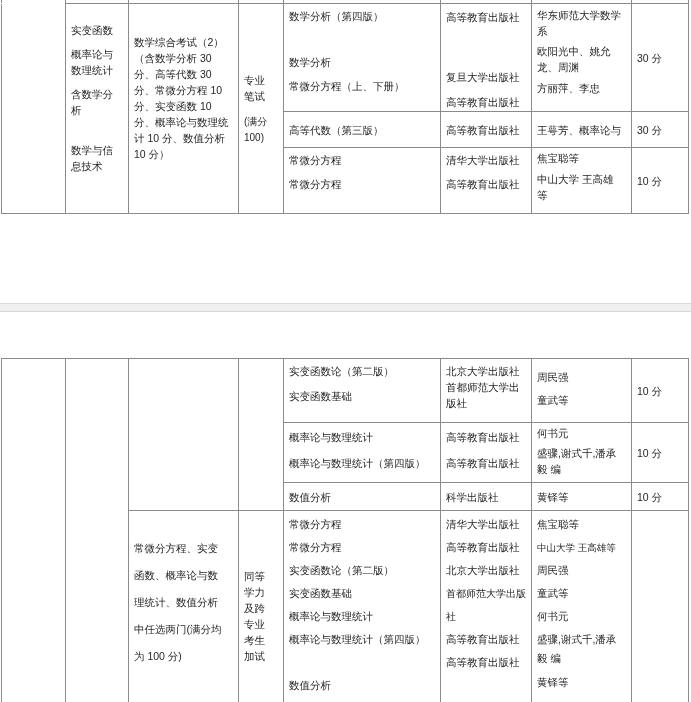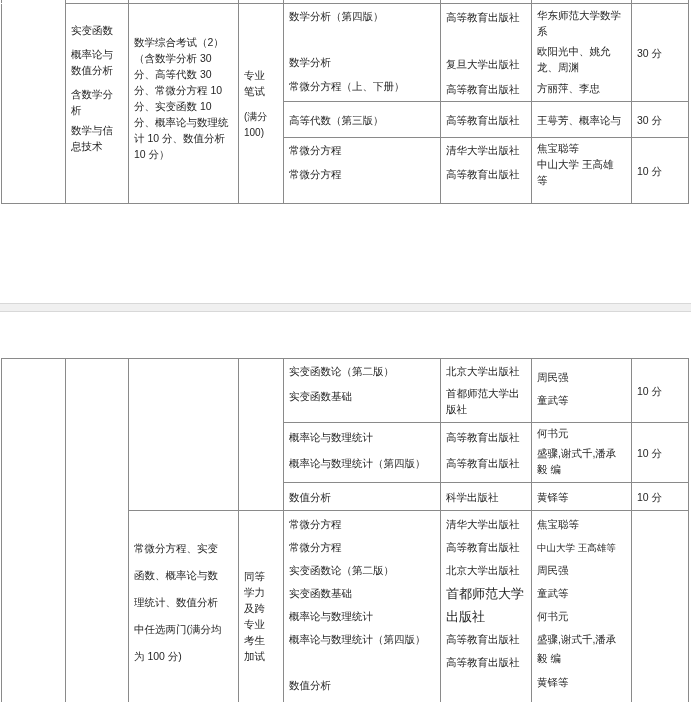--- a/index.html
+++ b/index.html
@@ -31,23 +31,23 @@
           <col style="width: 91px;">
           <col style="width: 100px;">
           <col style="width: 57px;">
         </colgroup>
         <tbody>
           <tr style="height: 98px;">
             <td rowspan="3" class="ntb"></td>
             <td rowspan="3" style="padding-top: 18px;">
               <div class="para">实变函数</div>
               <div class="para" style="margin-top: 8px;">概率论与
-数值分析</div>
+数理统计</div>
               <div class="para" style="margin-top: 8px;">含数学分析</div>
-              <div class="para" style="margin-top: 4px;">数学与信
+              <div class="para" style="margin-top: 24px;">数学与信
 息技术</div>
             </td>
             <td rowspan="3" style="padding-top: 30px;">
               <div class="para">数学综合考试（2）
 （含数学分析 30
 分、高等代数 30
 分、常微分方程 10
 分、实变函数 10
 分、概率论与数理统
 计 10 分、数值分析
@@ -59,21 +59,21 @@
               <div class="para" style="margin-top: 10px; font-size: 10px;">(满分
 100)</div>
             </td>
             <td style="padding-top: 5px; font-family: Liberation Mono, monospace;">
               <div class="para">数学分析（第四版）</div>
               <div class="para" style="margin-top: 30px;">数学分析</div>
               <div class="para" style="margin-top: 8px;">常微分方程（上、下册）</div>
             </td>
             <td style="padding-top: 5px;">
               <div class="para">高等教育出版社</div>
-              <div class="para" style="margin-top: 31px;">复旦大学出版社</div>
+              <div class="para" style="margin-top: 44px;">复旦大学出版社</div>
               <div class="para" style="margin-top: 9px;">高等教育出版社</div>
             </td>
             <td style="padding-top: 3px;">
               <div class="para">华东师范大学数学
 系</div>
               <div class="para" style="margin-top: 4px;">欧阳光中、姚允
 龙、周渊</div>
               <div class="para" style="margin-top: 5px;">方丽萍、李忠</div>
             </td>
             <td class="vm">
@@ -98,21 +98,21 @@
             <td style="padding-top: 4px;">
               <div class="para">常微分方程</div>
               <div class="para" style="margin-top: 8px;">常微分方程</div>
             </td>
             <td style="padding-top: 4px;">
               <div class="para">清华大学出版社</div>
               <div class="para" style="margin-top: 8px;">高等教育出版社</div>
             </td>
             <td style="padding-top: 2px;">
               <div class="para">焦宝聪等</div>
-              <div class="para" style="">中山大学 王高雄
+              <div class="para" style="margin-top: 5px;">中山大学 王高雄
 等</div>
             </td>
             <td class="vm">
               <div class="para">10 分</div>
             </td>
           </tr>
         </tbody>
       </table>
     </div>
   <div>
@@ -132,21 +132,21 @@
             <td rowspan="5"></td>
             <td rowspan="5"></td>
             <td rowspan="3"></td>
             <td rowspan="3"></td>
             <td style="padding-top: 4px;">
               <div class="para">实变函数论（第二版）</div>
               <div class="para" style="margin-top: 9px;">实变函数基础</div>
             </td>
             <td style="padding-top: 4px;">
               <div class="para">北京大学出版社</div>
-              <div class="para" style="margin-top: 6px;">首都师范大学出
+              <div class="para" style="">首都师范大学出
 版社</div>
             </td>
             <td style="padding-top: 10px;">
               <div class="para">周民强</div>
               <div class="para" style="margin-top: 7px;">童武等</div>
             </td>
             <td class="vm">
               <div class="para">10 分</div>
             </td>
           </tr>
@@ -204,21 +204,21 @@
 实变函数论（第二版）
 实变函数基础
 概率论与数理统计
 概率论与数理统计（第四版）</div>
               <div class="para" style="margin-top: 23px; line-height: 23px;">数值分析</div>
             </td>
             <td style="padding-top: 2px;">
               <div class="para" style="line-height: 23px;">清华大学出版社
 高等教育出版社
 北京大学出版社</div>
-              <div class="para" style="font-size: 13px; line-height: 23px;">首都师范大学出版社</div>
+              <div class="para" style="font-size: 10px; line-height: 23px;">首都师范大学出版社</div>
               <div class="para" style="line-height: 23px;">高等教育出版社
 高等教育出版社</div>
               <div class="para" style="margin-top: 23px; line-height: 23px;">科学出版社</div>
             </td>
             <td style="padding-top: 2px;">
               <div class="para" style="line-height: 23px;">焦宝聪等</div>
               <div class="para" style="font-size: 9.5px; line-height: 23px;">中山大学 王高雄等</div>
               <div class="para" style="line-height: 23px;">周民强
 童武等
 何书元</div>

